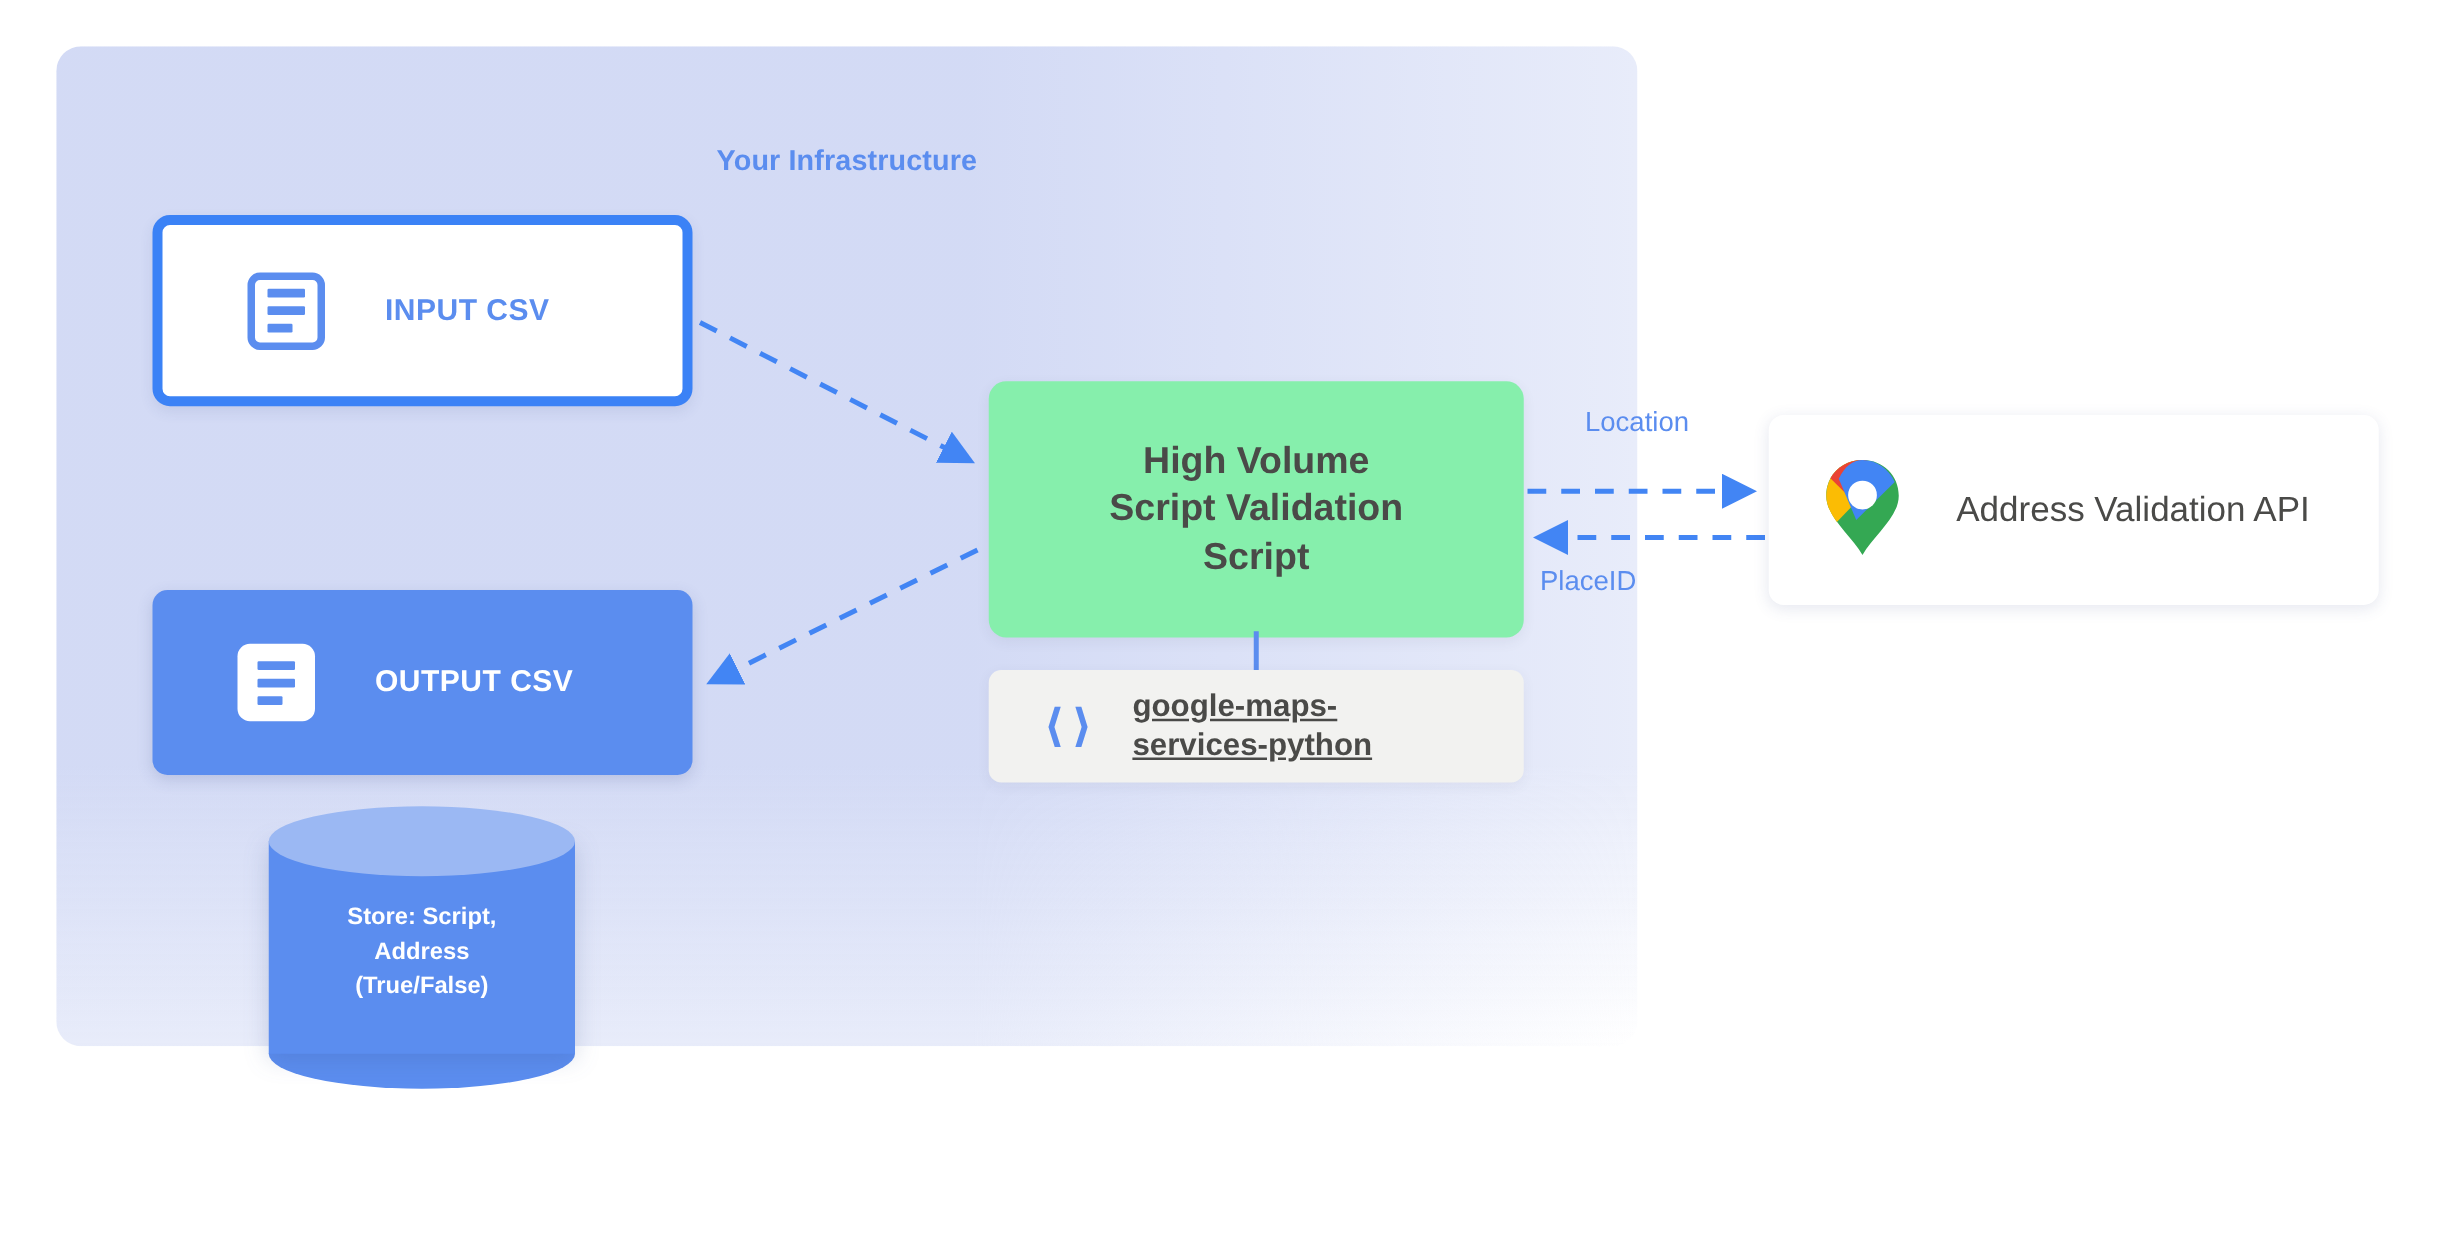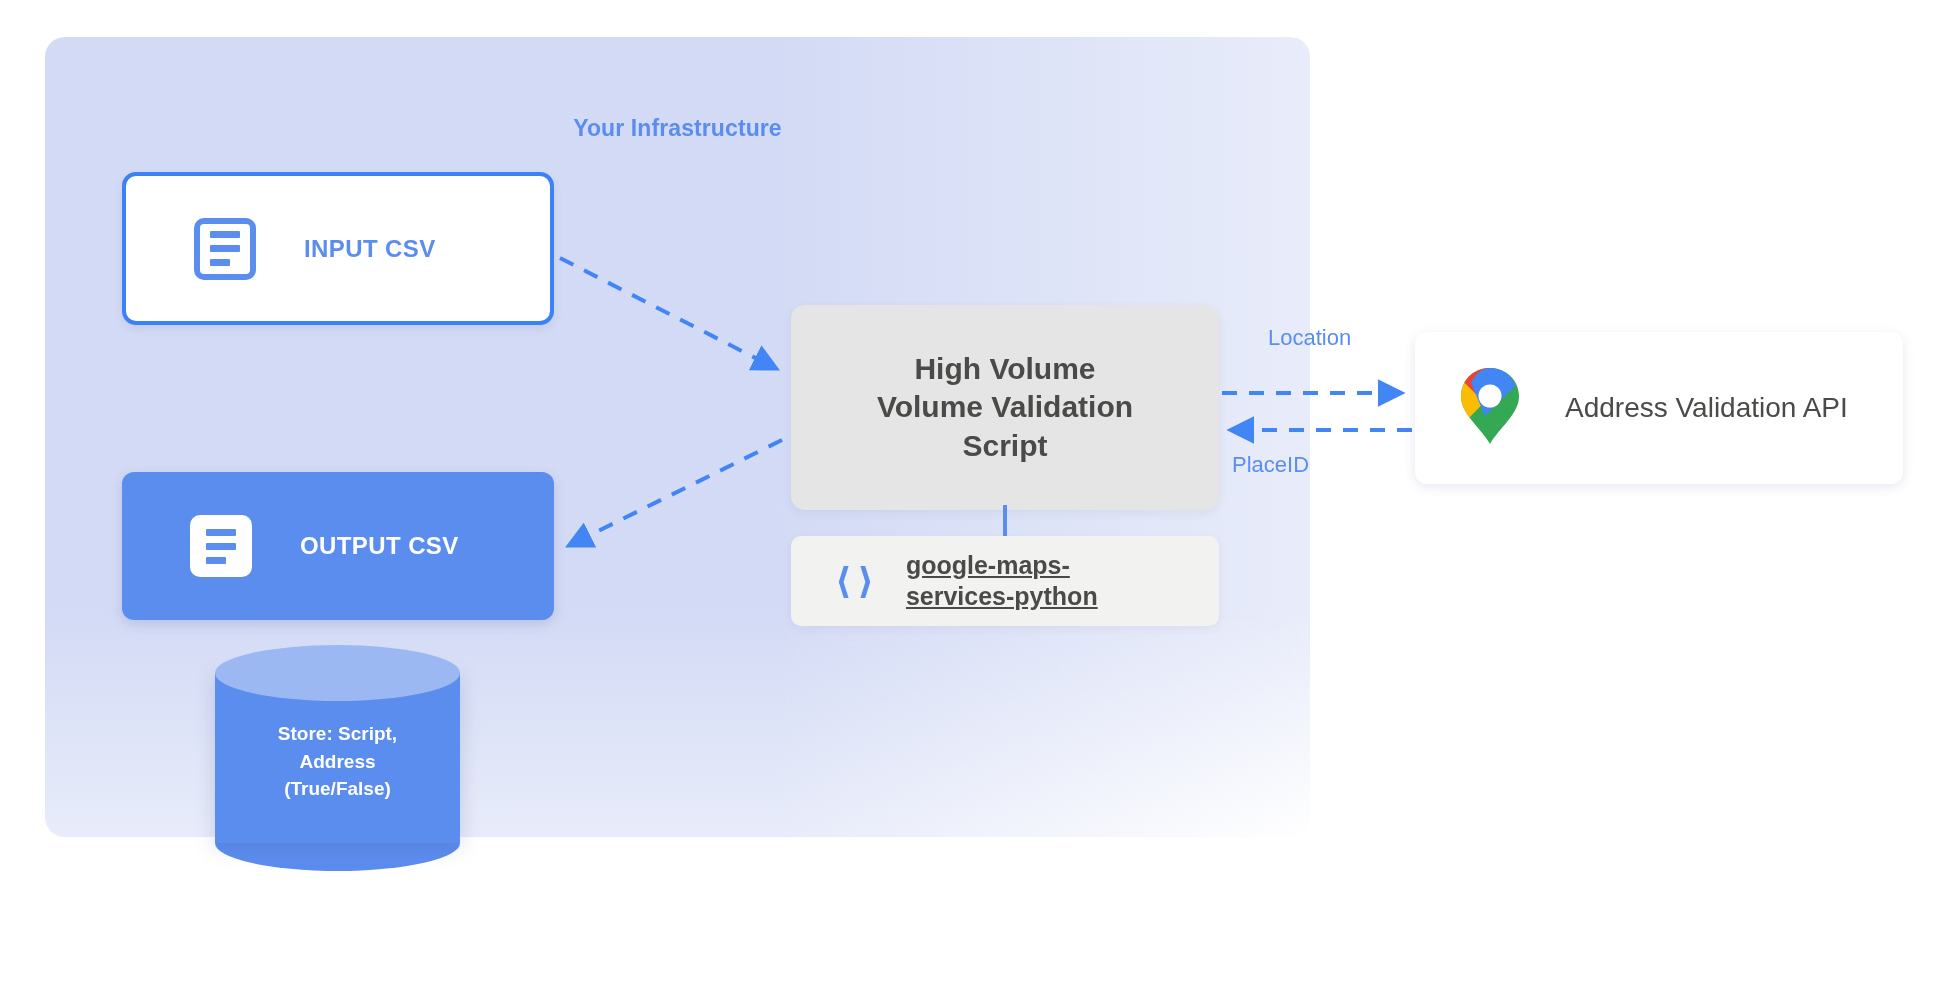--- a/index.html
+++ b/index.html
@@ -22,21 +22,21 @@
     position:absolute;left:0;top:78px;width:1265px;text-align:center;
     color:#5b8def;font-size:23px;font-weight:bold;letter-spacing:.1px;
   }
 
   
   .card{position:absolute;box-sizing:border-box;border-radius:12px;}
 
   
   #input-csv{
     left:122px;top:172px;width:432px;height:153px;
-    background:#ffffff;border:4px solid #3b82f6;border-radius:14px;
+    background:#ffffff;border:8px solid #3b82f6;border-radius:14px;
     display:flex;align-items:center;
     box-shadow:0 4px 10px rgba(60,80,140,.10);
   }
   #input-csv .doc-icon{margin-left:68px;}
   #input-csv .lbl{margin-left:48px;color:#5b8def;font-size:24px;font-weight:bold;letter-spacing:.4px;}
 
   
   #output-csv{
     left:122px;top:472px;width:432px;height:148px;
     background:#5b8def;border-radius:12px;display:flex;align-items:center;
@@ -53,21 +53,21 @@
   .doc-icon .bar{height:7px;border-radius:1px;}
   .doc-icon.outline .bar{background:#5b8def;}
   .doc-icon.solid .bar{background:#5b8def;}
   .doc-icon .b1{width:30px;}
   .doc-icon .b2{width:30px;}
   .doc-icon .b3{width:20px;margin-right:10px;}
 
   
   #script-box{
     left:791px;top:305px;width:428px;height:205px;
-    background:#e5e5e5;border-radius:14px;
+    background:#86efac;border-radius:14px;
     display:flex;align-items:center;justify-content:center;text-align:center;
     box-shadow:0 3px 10px rgba(60,70,90,.07);
   }
   #script-box .lbl{color:#4a4a48;font-size:30px;font-weight:bold;line-height:1.28;}
 
   
   #script-lib-connector{position:absolute;left:1003px;top:505px;width:4px;height:33px;background:#5b8def;}
 
   
   #lib-box{
@@ -170,21 +170,21 @@
     <div id="db-label">
       <div>Store: Script,</div>
       <div>Address</div>
       <div>(True/False)</div>
     </div>
   </div>
 
   <div class="card" id="script-box">
     <div class="lbl">
       <div>High Volume</div>
-      <div>Volume Validation</div>
+      <div>Script Validation</div>
       <div>Script</div>
     </div>
   </div>
 
   <div id="script-lib-connector"></div>
 
   <div class="card" id="lib-box">
     <span class="code-icon">⟨ ⟩</span>
     <span class="lbl">
       <div>google-maps-</div>

